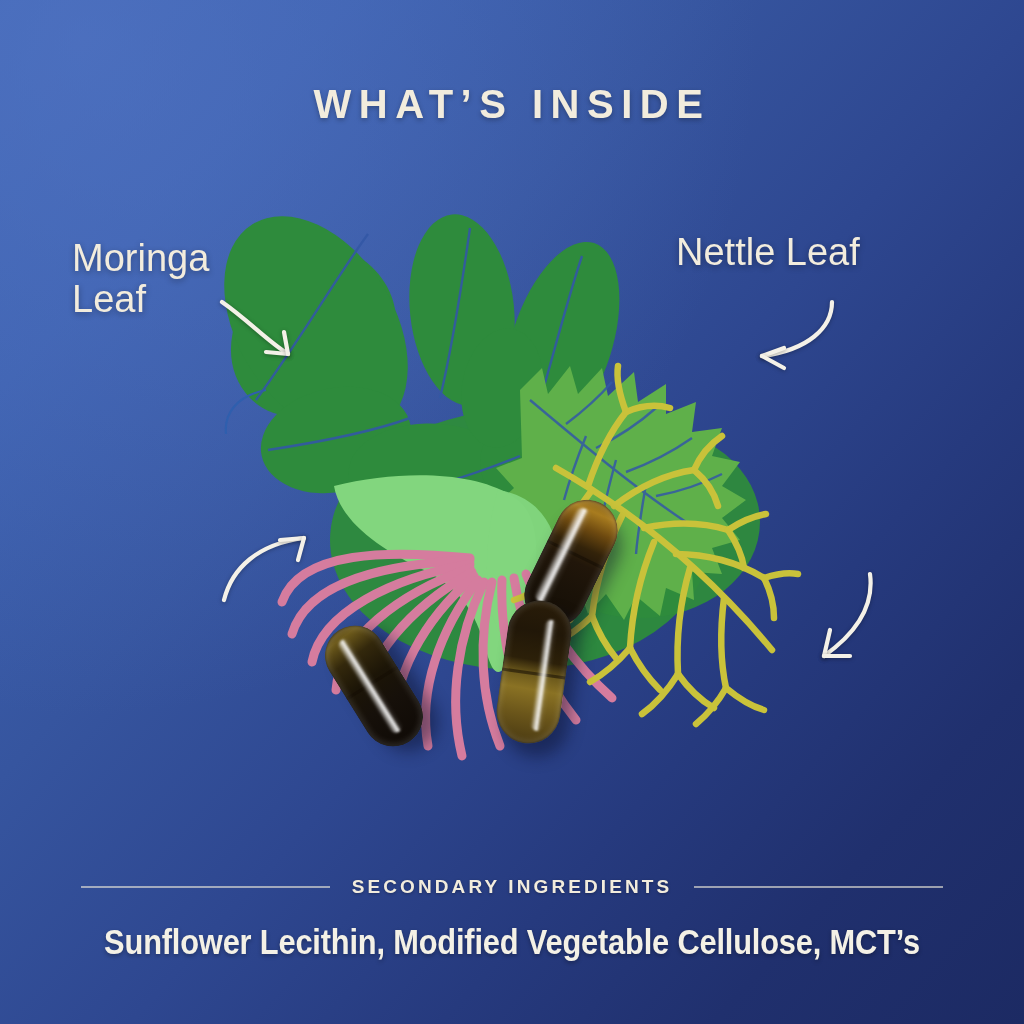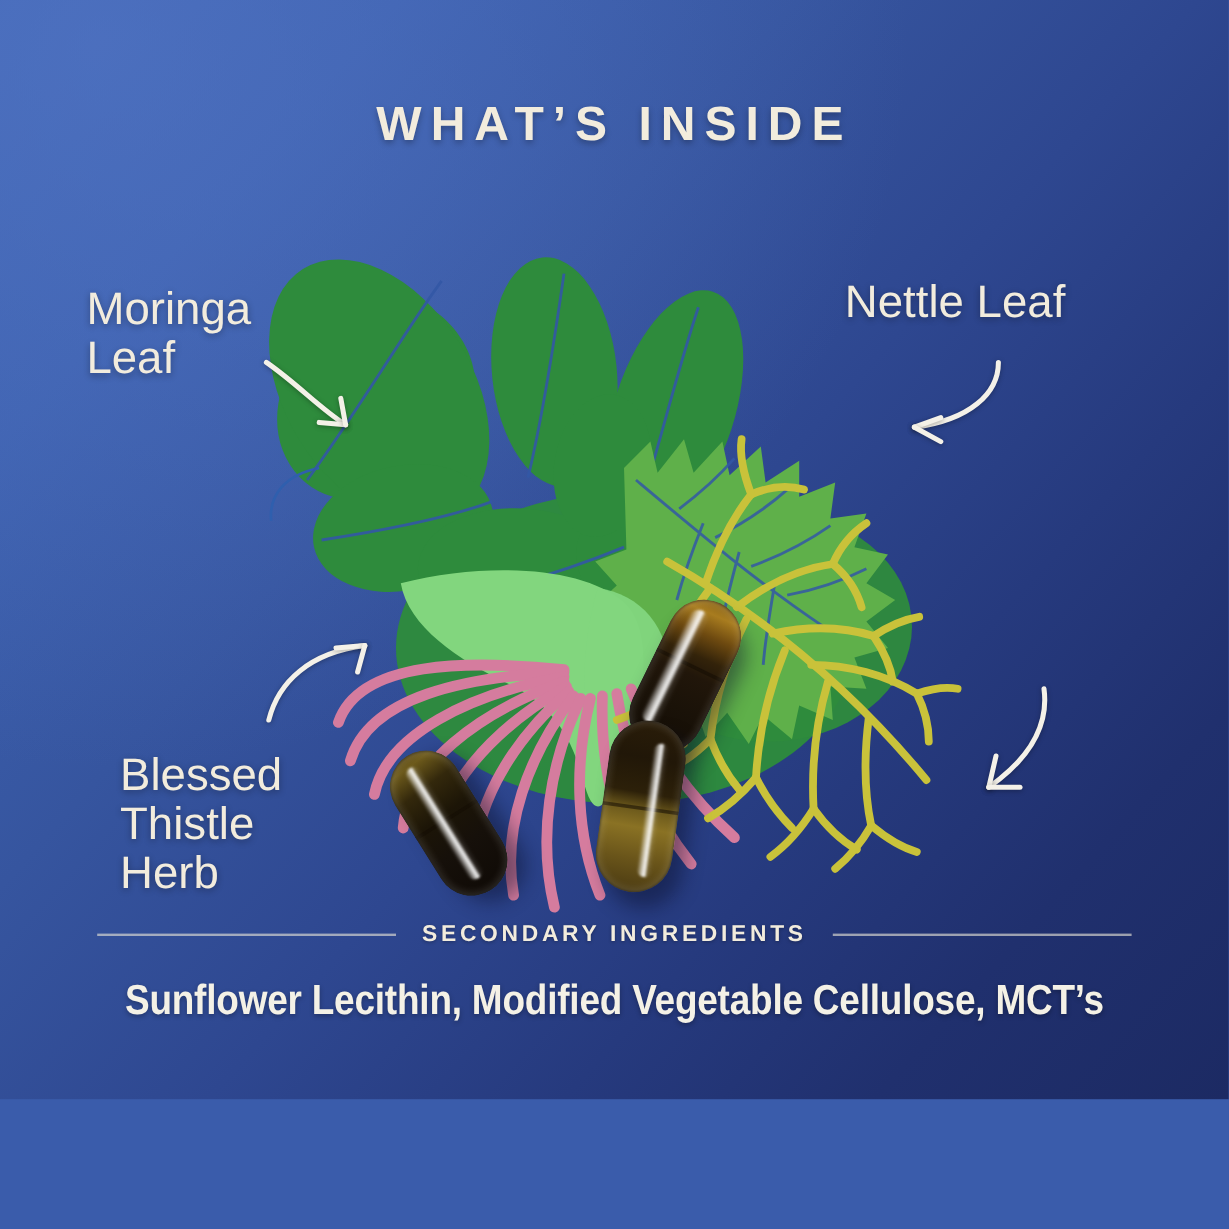--- a/index.html
+++ b/index.html
@@ -5,21 +5,21 @@
 <style>
   * { margin:0; padding:0; box-sizing:border-box; }
   html,body { width:1024px; height:1024px; overflow:hidden; }
   body {
     font-family:"Liberation Sans", sans-serif;
     background:#3a5cab;
   }
 
   #stage {
     position:relative;
-    width:1024px; height:916px;
+    width:1024px; height:1024px;
     overflow:hidden;
     background:
       radial-gradient(120% 120% at 8% 4%, rgba(86,120,200,0.55) 0%, rgba(86,120,200,0.0) 55%),
       linear-gradient(132deg,
         #4066b4 0%,
         #3c60ae 18%,
         #36559f 36%,
         #2e4790 54%,
         #263a7e 70%,
         #20306e 84%,
@@ -40,21 +40,21 @@
   .label {
     position:absolute;
     color:#f2ecdd;
     font-size:38px;
     font-weight:normal;
     line-height:1.08;
     text-shadow:0 2px 6px rgba(0,0,0,0.33);
     white-space:pre-line;
   }
   #lbl-moringa { left:72px;  top:238px; }
-  #lbl-nettle  { left:704px; top:232px; }
+  #lbl-nettle  { left:676px; top:232px; }
   #lbl-fennel  { left:786px; top:468px; }
   #lbl-thistle { left:100px; top:626px; }
 
   
   .arrow { position:absolute; overflow:visible; }
   .arrow path { fill:none; stroke:#f4f1e8; stroke-width:4.2; stroke-linecap:round; stroke-linejoin:round;
                 filter:drop-shadow(0 1px 2px rgba(0,0,0,0.3)); }
   #arw-moringa { left:218px; top:296px; }
   #arw-nettle  { left:736px; top:298px; }
   #arw-fennel  { left:800px; top:570px; }
@@ -298,23 +298,20 @@
       <div class="rim"></div>
     </div>
   </div>
 
   <div class="label" id="lbl-moringa">Moringa
 Leaf</div>
 
   <div class="label" id="lbl-nettle">Nettle Leaf</div>
 
 
-  <div class="label" id="lbl-thistle">Blessed
-Thistle
-Herb</div>
 
   <svg class="arrow" id="arw-moringa" width="110" height="80" viewBox="0 0 110 80">
     <path d="M4,6 C30,24 48,44 70,58"></path>
     <path d="M70,58 L48,56"></path>
     <path d="M70,58 L66,36"></path>
   </svg>
 
   <svg class="arrow" id="arw-nettle" width="110" height="80" viewBox="0 0 110 80">
     <path d="M96,4 C96,30 72,52 26,58"></path>
     <path d="M26,58 L48,50"></path>

